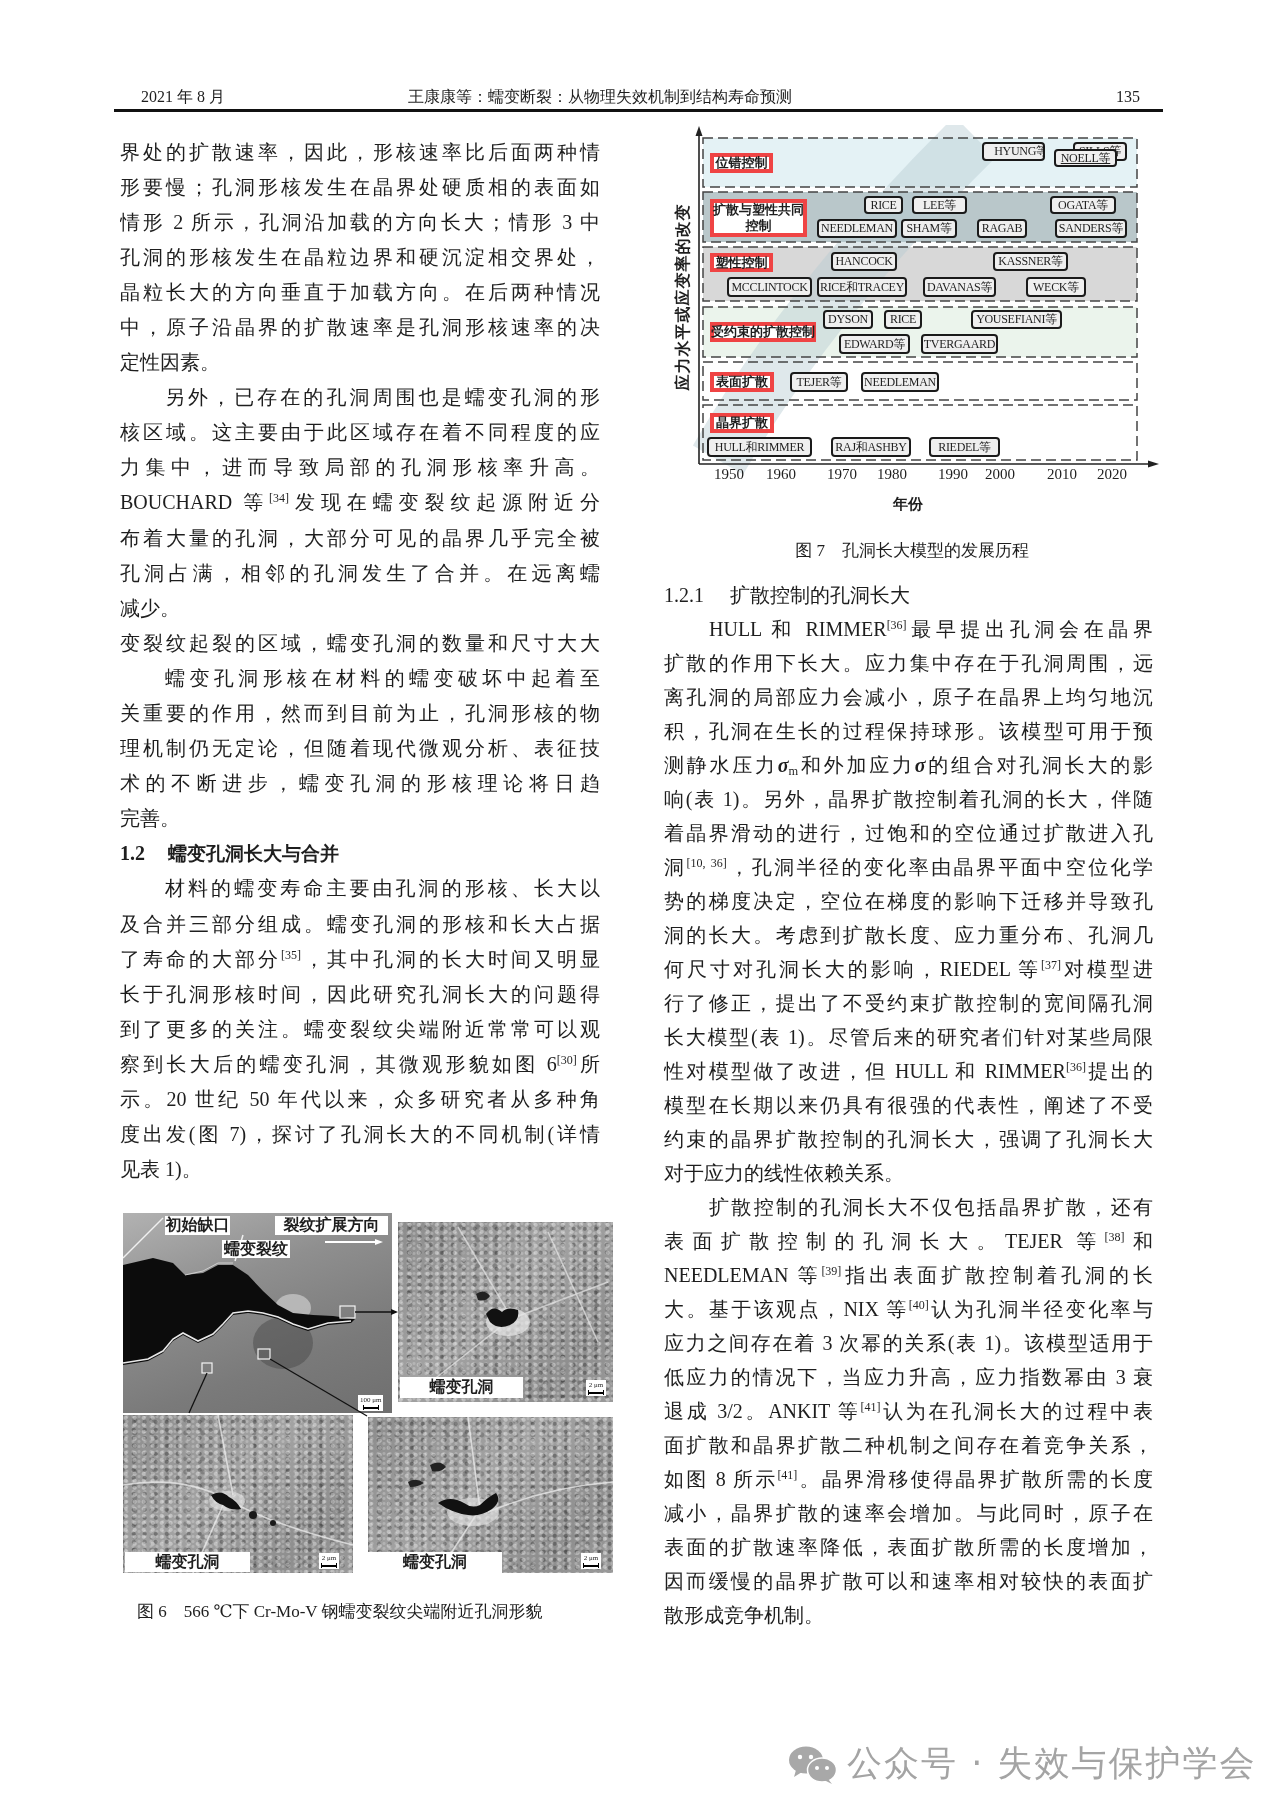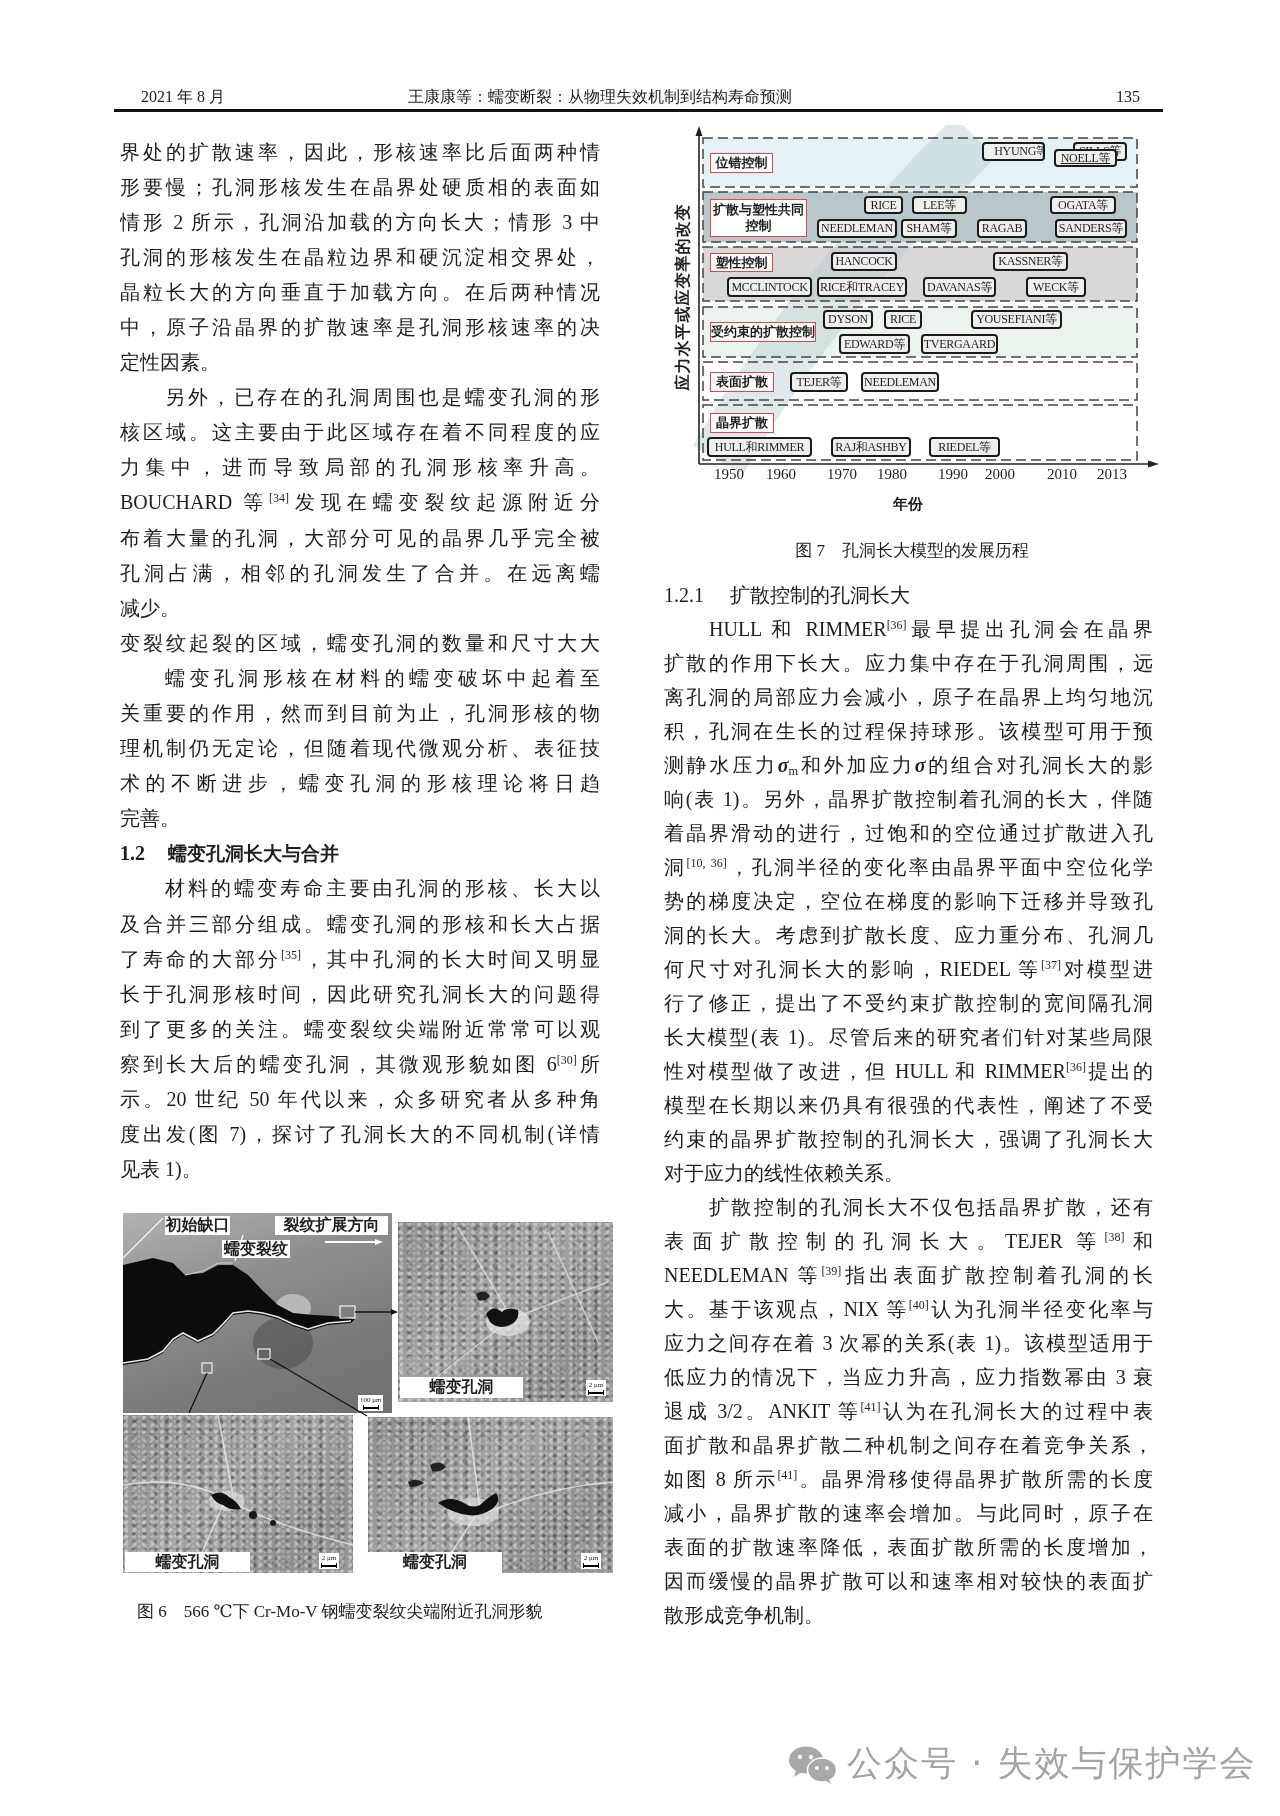--- a/index.html
+++ b/index.html
@@ -25,21 +25,21 @@
   .line sub { font-size:0.62em; vertical-align:-0.25em; line-height:0; }
   .line i { font-style:italic; font-weight:bold; }
   .head .hn { display:inline-block; width:48px; font-weight:bold; }
   .head .ht { font-family:"DejaVu Sans","Liberation Sans",sans-serif; font-weight:bold; font-size:19px; }
   .head.reg .hn { width:66px; font-weight:normal; }
   .head.reg .ht { font-family:"Liberation Serif","DejaVu Serif",serif; font-weight:normal; font-size:20px; }
 
   
   #fig7 { position:absolute; left:660px; top:125px; width:500px; height:440px; }
   #fig7 svg { position:absolute; left:0; top:0; }
-  .cat { position:absolute; box-sizing:border-box; border:1px solid #ef4444; background:#fff;
+  .cat { position:absolute; box-sizing:border-box; border:4px solid #ef4444; background:#fff;
          font-size:13px; font-weight:bold; display:flex; align-items:center; justify-content:center;
          text-align:center; line-height:1.2; white-space:nowrap; }
   .mb { position:absolute; box-sizing:border-box; border:2px solid #1a1a1a; border-radius:4px; background:#efefef;
         font-size:12px; display:flex; align-items:center; justify-content:center; white-space:nowrap;
         letter-spacing:-0.3px; overflow:hidden; }
   .yr { position:absolute; top:341px; font-size:15px; transform:translateX(-50%); white-space:nowrap; }
   #fig7-xlabel { position:absolute; left:248px; top:370px; transform:translateX(-50%); font-size:15px; font-weight:bold; }
   #fig7-ylabel { position:absolute; left:23px; top:172px; transform:translate(-50%,-50%) rotate(-90deg);
                  font-size:16px; font-weight:bold; white-space:nowrap; letter-spacing:1px; }
   #fig7-caption { position:absolute; left:252px; top:414px; transform:translateX(-50%); font-size:17px; white-space:nowrap; }
@@ -210,21 +210,21 @@
     <div class="mb" style="left:171px;top:312px;width:80px;height:20px;">RAJ和ASHBY</div>
     <div class="mb" style="left:269px;top:312px;width:71px;height:20px;">RIEDEL等</div>
 
     <div class="yr" style="left:69px;">1950</div>
     <div class="yr" style="left:121px;">1960</div>
     <div class="yr" style="left:182px;">1970</div>
     <div class="yr" style="left:232px;">1980</div>
     <div class="yr" style="left:293px;">1990</div>
     <div class="yr" style="left:340px;">2000</div>
     <div class="yr" style="left:402px;">2010</div>
-    <div class="yr" style="left:452px;">2013</div>
+    <div class="yr" style="left:452px;">2020</div>
 
     <div id="fig7-xlabel">年份</div>
     <div id="fig7-caption">图 7　孔洞长大模型的发展历程</div>
   </div>
 
   <div id="fig6">
 
     <div class="panel" style="left:0;top:0;width:269px;height:200px;background:linear-gradient(160deg,#b2b2b2 0%,#8f8f8f 35%,#7a7a7a 70%,#6f6f6f 100%);">
       <svg width="269" height="200" viewBox="0 0 269 200">
         <ellipse cx="170" cy="95" rx="18" ry="14" fill="#d8d8d8" opacity="0.6"></ellipse>

